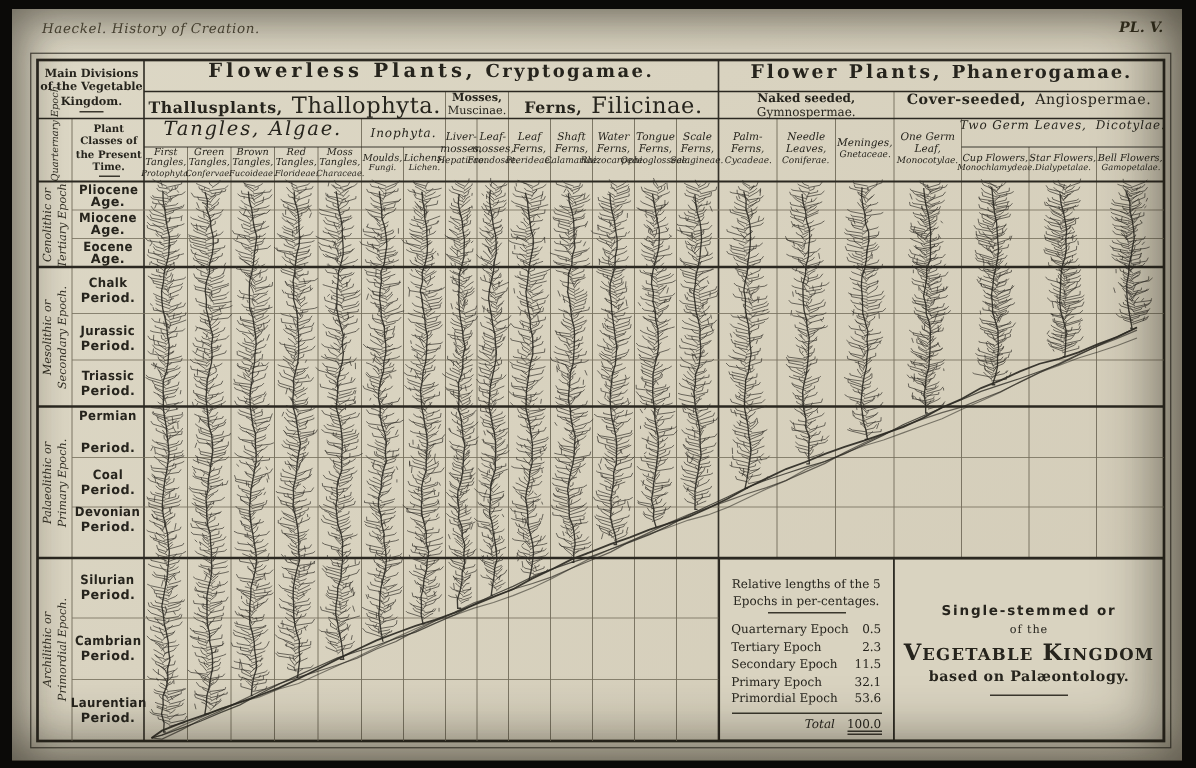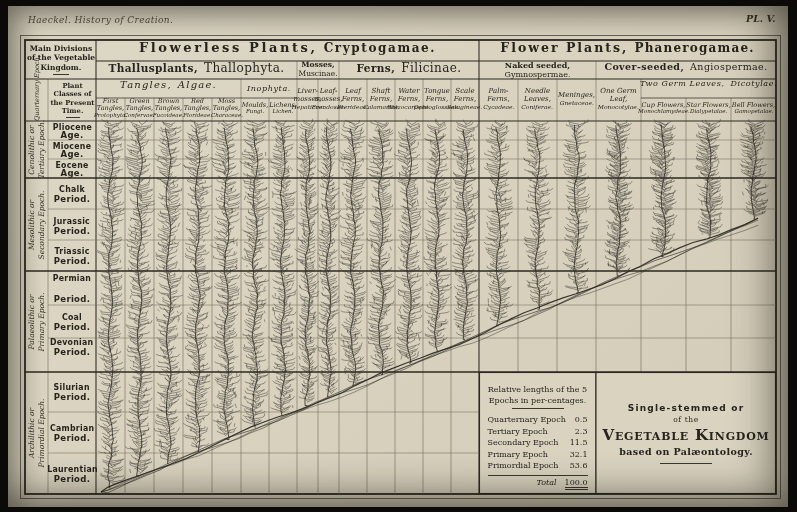--- a/index.html
+++ b/index.html
@@ -11,24 +11,24 @@
          box-shadow:inset 0 0 34px rgba(35,30,20,.38), inset -18px -12px 40px rgba(28,25,16,.40),
                     inset 12px 8px 26px rgba(30,27,18,.22);}
   svg.art{position:absolute;left:0;top:0;z-index:1;}
   .txt{position:absolute;z-index:3;color:#26241d;}
   .cell{position:absolute;z-index:3;display:flex;flex-direction:column;align-items:center;
         justify-content:center;text-align:center;color:#26241d;}
   .row{flex-direction:row;gap:6px;align-items:baseline;justify-content:center;}
   .h1n{font-weight:bold;font-size:13px;letter-spacing:2.6px;white-space:nowrap;}
   .h1l{font-weight:bold;font-size:12px;letter-spacing:1.6px;white-space:nowrap;}
   .h2n{font-weight:bold;font-size:10.5px;letter-spacing:.4px;white-space:nowrap;}
-  .h2l{font-size:12px;letter-spacing:.4px;white-space:nowrap;}
+  .h2l{font-size:15px;letter-spacing:.4px;white-space:nowrap;}
   .h2s{font-weight:bold;font-size:7.5px;line-height:1.15;white-space:nowrap;}
   .h2sl{font-size:7.5px;line-height:1.15;white-space:nowrap;}
-  .h3{font-style:italic;font-size:10px;letter-spacing:1.2px;white-space:nowrap;}
+  .h3{font-style:italic;font-size:13px;letter-spacing:1.2px;white-space:nowrap;}
   .h3s{font-style:italic;font-size:8px;letter-spacing:.6px;white-space:nowrap;}
   .corner1{font-size:7.5px;line-height:1.25;font-weight:bold;}
   .corner2{font-size:6.8px;line-height:1.25;font-weight:bold;}
   .rule{height:0;border-top:1px solid #3a372d;margin-top:2px;}
   .cls .c{font-style:italic;font-size:6.5px;line-height:1.12;}
   .cls .l{font-style:italic;font-size:8px;transform:scale(.70);transform-origin:center top;
           white-space:nowrap;line-height:1.05;}
   .clsTall .c{font-size:7px;}
   .clsTall .l{transform:scale(.75);}
   .period{left:41px;width:46px;font-family:"DejaVu Sans",sans-serif;}

